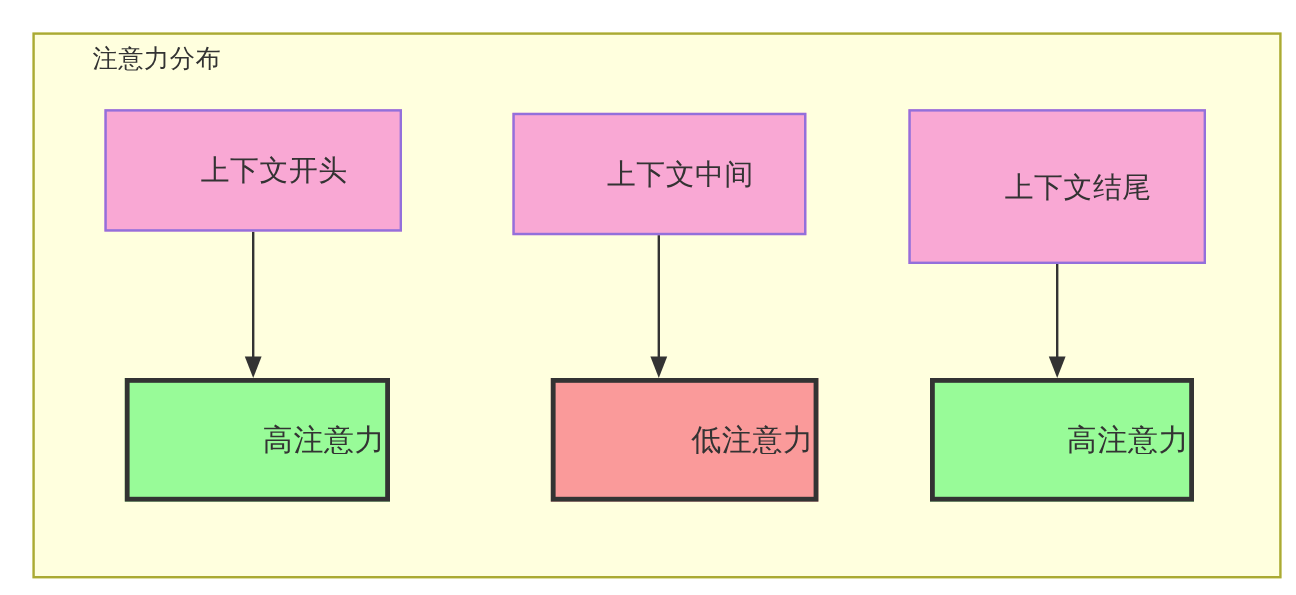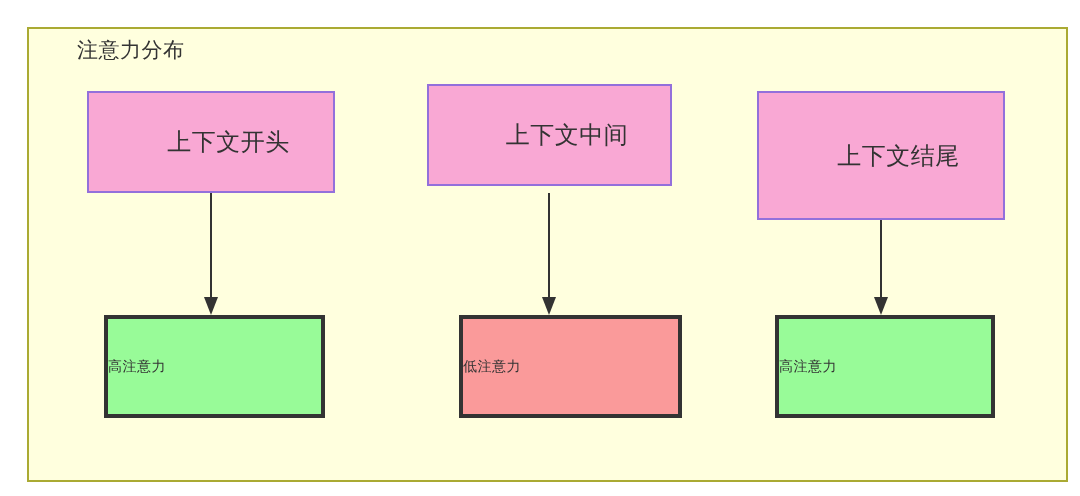--- a/index.html
+++ b/index.html
@@ -52,32 +52,32 @@
     border: 2px solid #9370db;
     display: flex;
     align-items: center;
     justify-content: center;
     font-size: 24px;
     color: #333333;
     letter-spacing: 0.5px;
     padding-left: 35px;
   }
   .node-top.n1 { left: 87px;  top: 91px; width: 248px; height: 102px; }
-  .node-top.n2 { left: 427px; top: 84px; width: 245px; height: 102px; }
+  .node-top.n2 { left: 427px; top: 94px; width: 245px; height: 102px; }
   .node-top.n3 { left: 757px; top: 91px; width: 248px; height: 129px; }
 
   
   .node-bottom {
     position: absolute;
     box-sizing: border-box;
     border: 4px solid #333333;
     display: flex;
     align-items: center;
-    justify-content: flex-start;
-    font-size: 14px;
+    justify-content: flex-end;
+    font-size: 25px;
     color: #333333;
     letter-spacing: 0.5px;
   }
   .node-bottom.b1 { left: 104px; top: 315px; width: 221px; height: 103px; background: #98fb98; }
   .node-bottom.b2 { left: 459px; top: 315px; width: 223px; height: 103px; background: #fa9a9a; }
   .node-bottom.b3 { left: 775px; top: 315px; width: 220px; height: 103px; background: #98fb98; }
 
   
   .edge {
     position: absolute;

